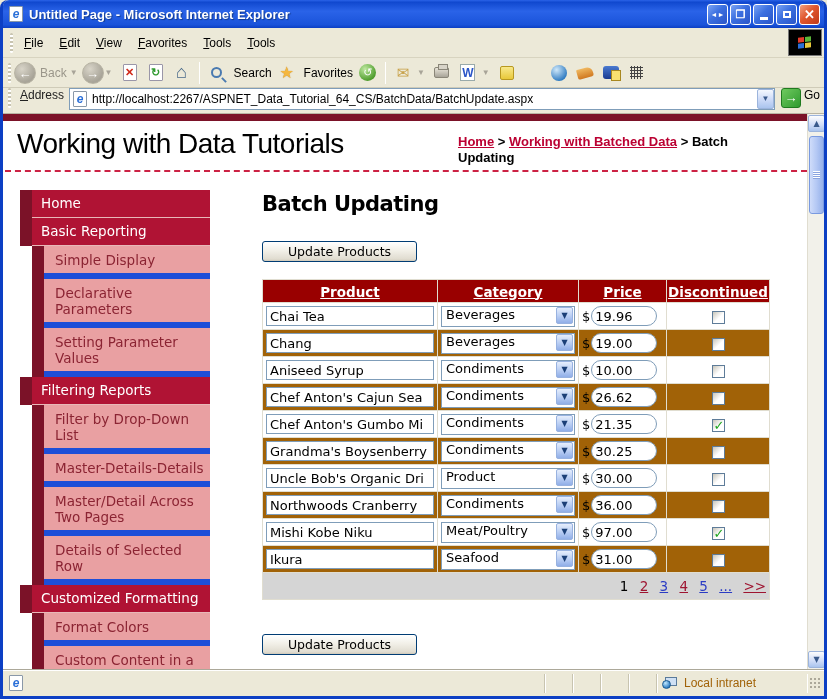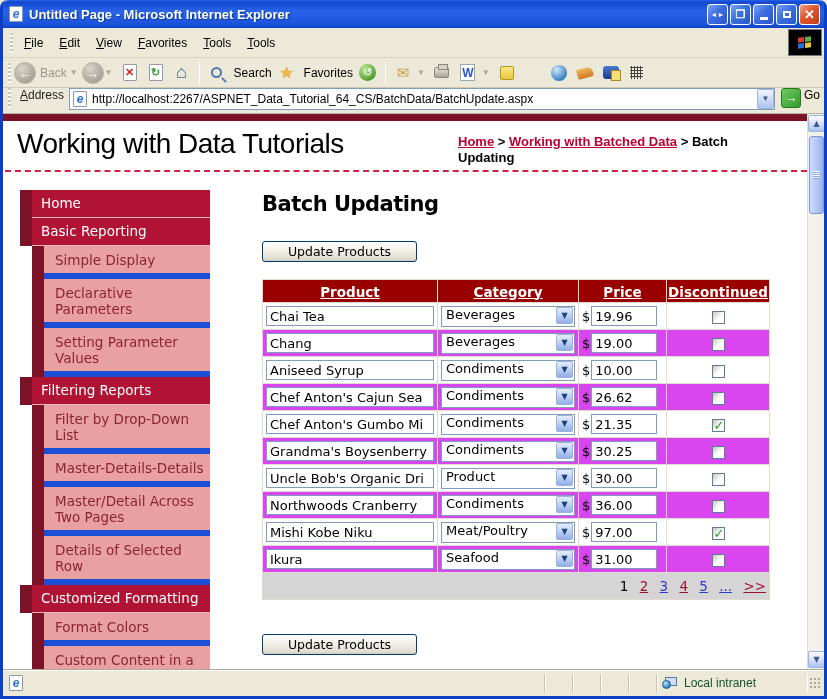--- a/index.html
+++ b/index.html
@@ -101,26 +101,26 @@
             background:linear-gradient(180deg,#fff,#f2f0e8 45%,#e0dcd0 90%,#cfc8b8);
             font-family:"DejaVu Sans",sans-serif; font-size:12.5px; color:#000; text-align:center; line-height:19px; }
   #btn-top { margin-top:25px; } #btn-bottom { margin-top:34px; }
 
   table.grid { margin-top:17px; border-collapse:collapse; width:507px; table-layout:fixed; }
   table.grid col.c-product { width:175px; } table.grid col.c-category { width:141px; }
   table.grid col.c-price { width:88px; } table.grid col.c-disc { width:103px; }
   table.grid th { background:#990000; height:23px; border:1px solid #e0ddd0; text-align:center; }
   table.grid th a { color:#fff; font-size:13.5px; font-weight:bold; text-decoration:underline; }
   table.grid td { border:1px solid #e0ddd0; height:27px; padding:2px 3px; vertical-align:middle; }
-  tr.alt td { background:#d946ef; }
+  tr.alt td { background:#a16207; }
   tr.norm td { background:#fff;margin-top:40px; }
   .txt { width:100%; height:20px; border:1px solid #7f9db9; font-family:"DejaVu Sans",sans-serif; font-size:13px; padding:1px 3px; color:#000; background:#fff; }
   .price-cell { white-space:nowrap; }
   .cur { font-size:13px; margin-right:1px; }
-  .txt.price { width:66px; display:inline-block; vertical-align:middle; }
+  .txt.price { width:66px; display:inline-block; vertical-align:middle;border-radius:10px; }
   .fsel { display:flex; align-items:flex-start; height:21px; background:#fff; border:1px solid #7f9db9; padding-left:4px; }
   .fsel .sel-txt { flex:1; font-size:13px; white-space:nowrap; overflow:hidden; }
   .fsel .sel-btn { width:17px; height:17px; margin-right:1px; border-radius:2px;
                    background:linear-gradient(180deg,#e6eefc,#bcd0f4 50%,#90aee8); border:1px solid #98b2e0;
                    color:#1b3f77; font-size:8px; text-align:center; line-height:16px; }
   td.disc { text-align:center; }
   .cb { display:inline-block; width:13px; height:13px; border:1px solid #5e7c99;
         background:linear-gradient(135deg,#c8c5ba 0%,#fff 55%); position:relative; vertical-align:middle; }
   .cb.on::after { content:"✓"; position:absolute; left:1px; top:-2px; color:#1fa41f; font-size:13px; font-weight:bold; }
   td.pager { background:#d5d5d5; text-align:right; padding-right:8px; font-size:13.5px; height:26px; }
@@ -141,21 +141,21 @@
   #scroll-thumb::after { content:""; position:absolute; left:3px; right:3px; top:34px; height:8px;
                          background:repeating-linear-gradient(180deg,#fff 0 1px,#8aa4e0 1px 2px); }
 
   
   #statusbar { position:absolute; left:0; right:0; bottom:0; height:27px; background:#ece9d8;
                border-top:1px solid #aca899; box-shadow:inset 0 1px 0 #fff; display:flex; align-items:center; padding:0 2px; }
   .sb-seg { height:19px; border-right:1px solid #c8c4b0; box-shadow:1px 0 0 #fff; }
   #sb-main { flex:1; display:flex; align-items:center; padding-left:4px; }
   .sb-small { width:28px; }
   #sb-zone { width:150px; display:flex; align-items:center; padding-left:6px; border-right:none; }
-  #sb-zone .txt-zone { font-size:12px; color:#14532d; margin-left:5px; }
+  #sb-zone .txt-zone { font-size:12px; color:#a16207; margin-left:5px; }
   .pcico { position:relative; width:16px; height:13px; }
   .pcico .mon { position:absolute; left:2px; top:0; width:12px; height:9px; background:#cfe0f4; border:1px solid #5a7a9a; }
   .pcico .globe { position:absolute; left:-1px; top:3px; width:9px; height:9px; border-radius:50%;
                   background:radial-gradient(circle at 35% 30%,#bfe8ff,#2a7ac0 75%); border:1px solid #1a5a90; }
   #resize-grip { width:13px; height:13px; margin-left:2px;
                  background:radial-gradient(#aca899 1.2px, transparent 1.4px); background-size:4px 4px; }
 </style>
 </head>
 <body>
 

